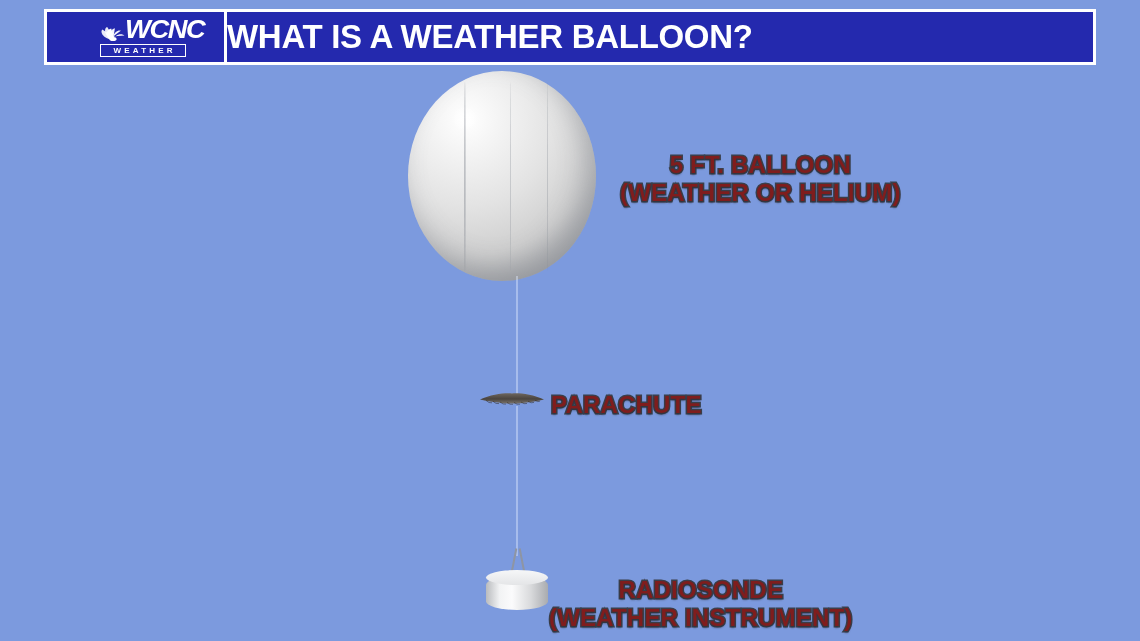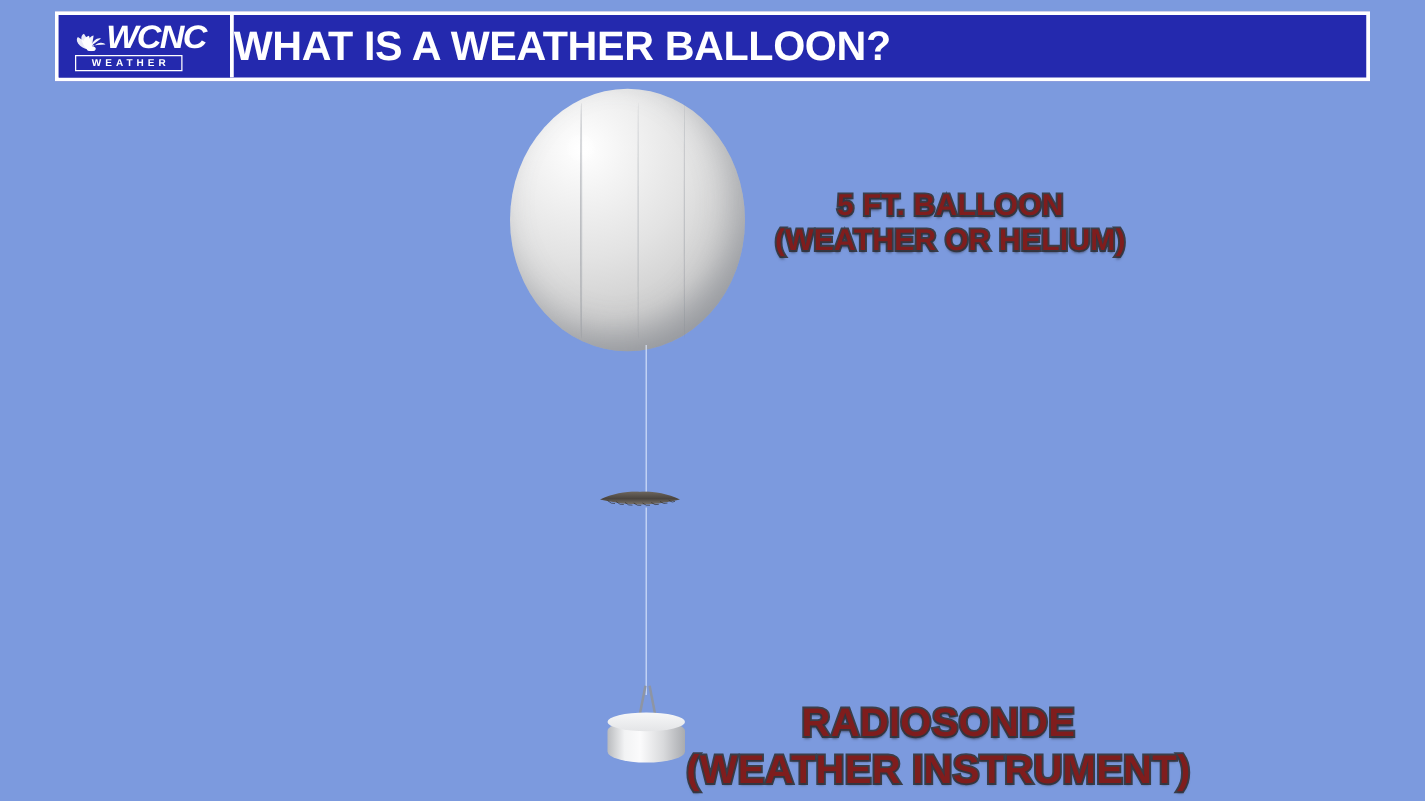--- a/index.html
+++ b/index.html
@@ -29,20 +29,21 @@
     display: flex;
     align-items: stretch;
   }
   #logo-block {
     position: relative;
     width: 140px;
     flex: 0 0 140px;
     border-right: 3px solid #ffffff;
     box-sizing: border-box;
     background: #2429ae;
+    margin-left: 40px;
   }
   #peacock-icon {
     position: absolute;
     left: 11px;
     top: 7px;
     width: 30px;
     height: 22px;
   }
   #wcnc-wordmark {
     position: absolute;
@@ -194,22 +195,22 @@
     top: 151px;
     font-size: 24px;
   }
   #label-parachute {
     left: 551px;
     top: 391px;
     font-size: 24px;
   }
   #label-radiosonde {
     left: 549px;
-    top: 560px;
-    font-size: 32px;
+    top: 576px;
+    font-size: 24px;
   }
   .label .line { display: block; }
 </style>
 </head>
 <body>
 
 <div id="stage">
 
   <div id="header-bar">
 
@@ -274,19 +275,22 @@
     <div class="sonde-strap" id="strap-right"></div>
     <div id="sonde-body"></div>
     <div id="sonde-top"></div>
   </div>
 
   <div class="label" id="label-balloon">
     <span class="line">5 FT. BALLOON</span>
     <span class="line">(WEATHER OR HELIUM)</span>
   </div>
 
+  <div class="label" id="label-parachute">
+    <span class="line">PARACHUTE</span>
+  </div>
 
   <div class="label" id="label-radiosonde">
     <span class="line">RADIOSONDE</span>
     <span class="line">(WEATHER INSTRUMENT)</span>
   </div>
 
 </div>
 
 </body></html>

